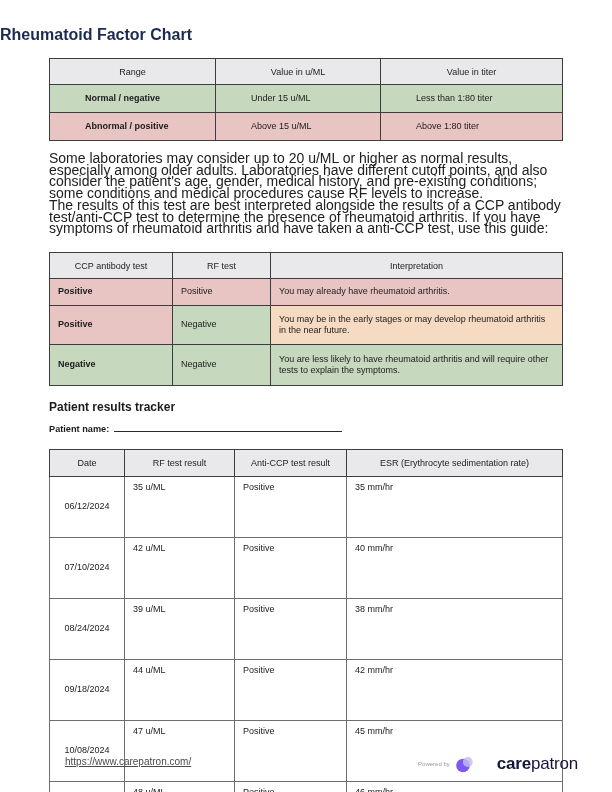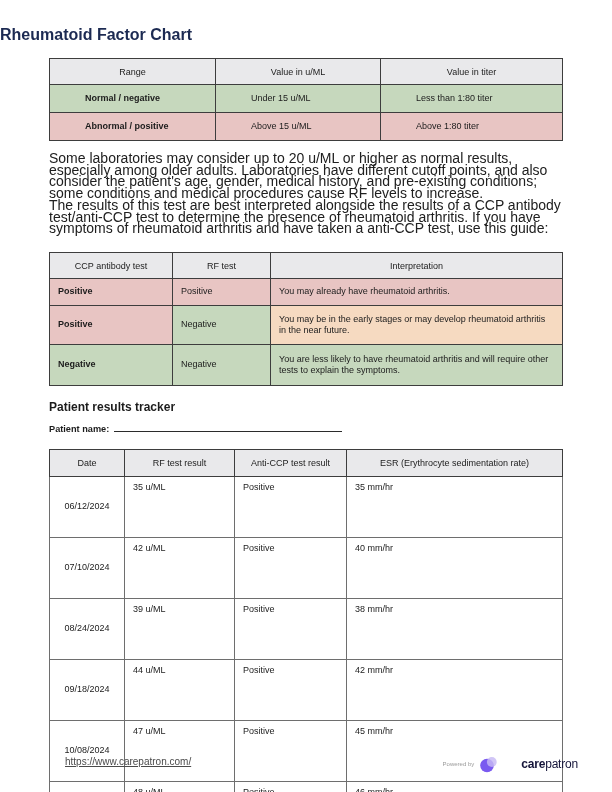--- a/index.html
+++ b/index.html
@@ -67,21 +67,21 @@
     position:absolute; left:65px; top:756px;
     font-size:10px; color:var(--link-gray,#4a4a4a);
     text-decoration:underline; cursor:pointer;
   }
   .powered {
     position:absolute; top:754px; right:34px; height:20px;
     display:flex; align-items:center; gap:4px;
   }
   .powered-label { font-size:6px; color:#9a9a9a; margin-right:2px; }
   .brand {
-    font-size:12px; letter-spacing:-0.2px;
+    font-size:17px; letter-spacing:-0.2px;
     color:var(--brand-navy,#15153a); font-weight:400;margin-left:20px;
   }
   .brand .bold { font-weight:700; }
 </style>
 </head>
 <body>
 
 <div class="page">
 
   <h1 class="title">Rheumatoid Factor Chart</h1>

